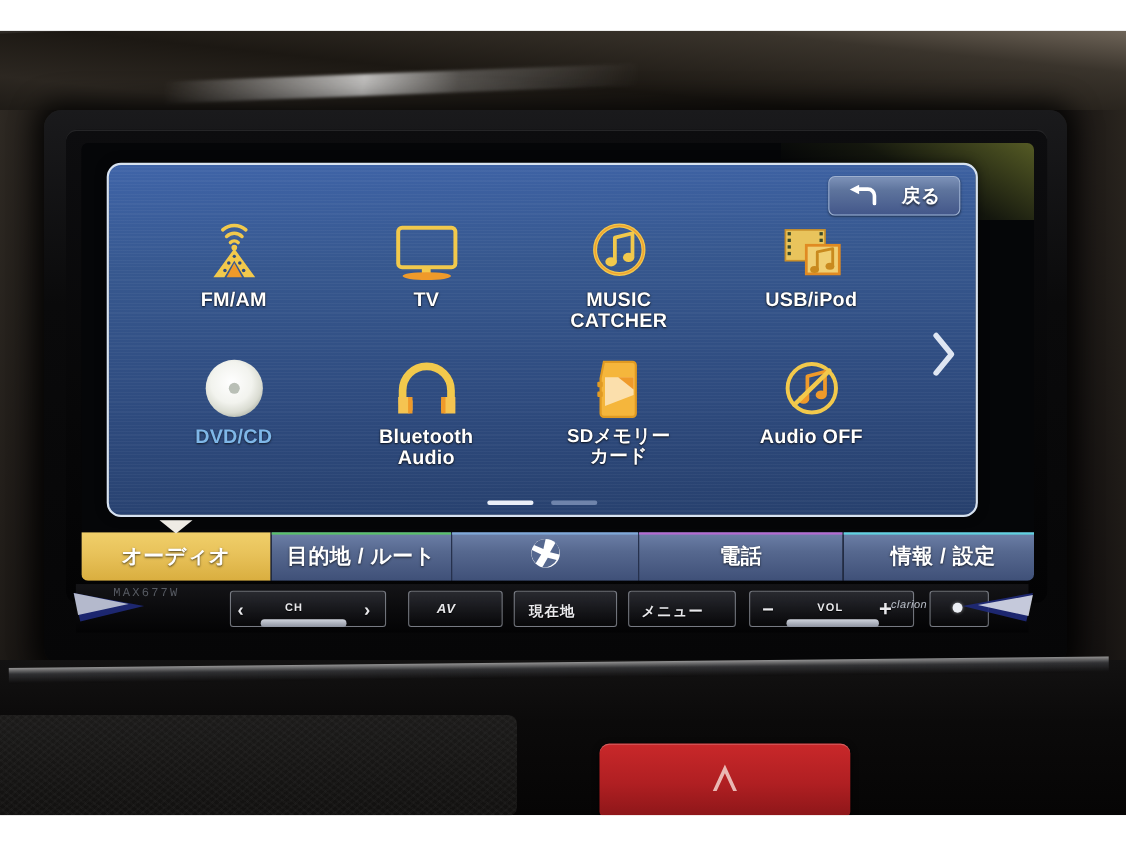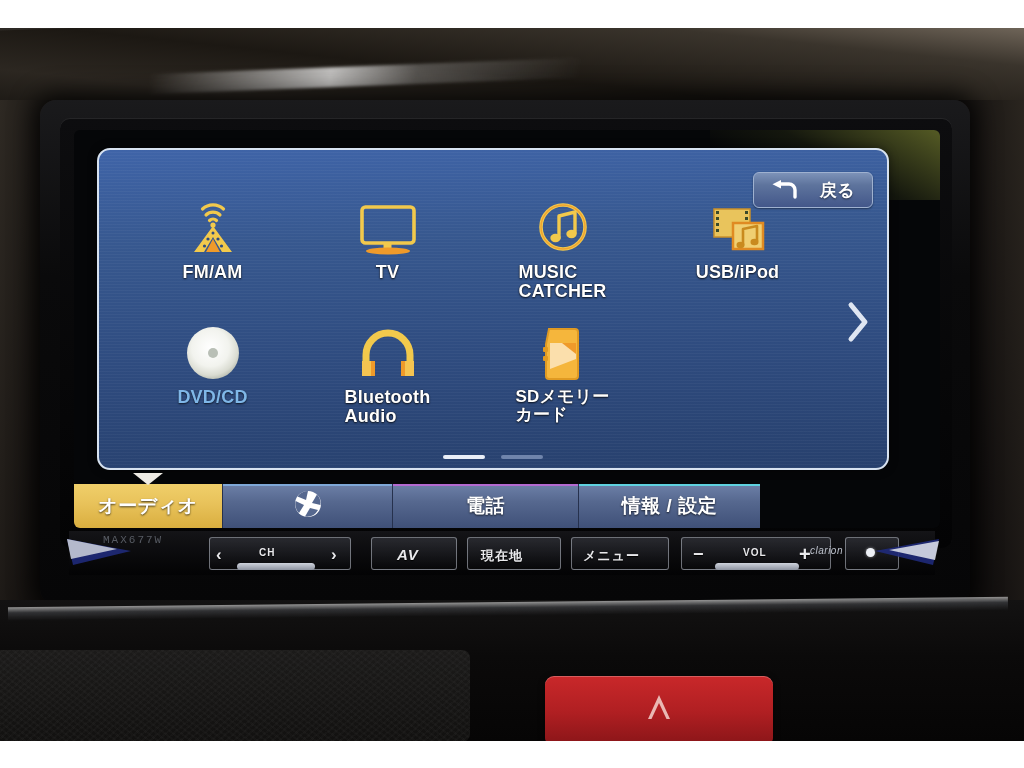--- a/index.html
+++ b/index.html
@@ -77,35 +77,34 @@
   }
 
   
   .back-btn{
     position:absolute;right:14px;top:10px;width:118px;height:34px;
     border-radius:6px;
     background:linear-gradient(180deg,#7d92b8 0%,#5e749d 35%,#43578a 100%);
     border:1px solid #9fb1cf;
     display:flex;align-items:center;justify-content:center;gap:23px;
     box-shadow:0 1px 2px rgba(0,0,0,.4);
-    margin-top:12px;
   }
   .back-label{color:#fff;font-size:17px;font-weight:bold;letter-spacing:.5px;
     text-shadow:0 1px 2px rgba(0,0,0,.55);}
   .back-ico svg{display:block;}
 
   
   .grid{
     position:absolute;left:26px;top:48px;width:700px;height:250px;
     display:grid;grid-template-columns:repeat(4,1fr);grid-template-rows:repeat(2,1fr);
   }
   .cell{display:flex;flex-direction:column;align-items:center;justify-content:flex-start;}
   .cell .art{height:62px;display:flex;align-items:center;justify-content:center;}
   .cell .cap{
-    margin-top:3px;color:#ffffff;
+    margin-top:3px;text-align:center;color:#ffffff;
     font-size:18px;font-weight:bold;line-height:19px;letter-spacing:.2px;
     text-shadow:0 1px 2px rgba(0,0,0,.75),0 0 1px rgba(0,0,0,.9);
   }
   .cell.dim .cap{color:#7fb7e8;text-shadow:0 1px 2px rgba(0,0,0,.7);}
   .cap.jp{font-size:17px;line-height:18px;}
 
   
   .chev-next{
     position:absolute;right:16px;top:150px;
   }
@@ -352,40 +351,56 @@
                 <rect x="5" y="31" width="5" height="5" rx="1"></rect>
               </g>
             </svg>
           </div>
           <div class="cap jp">
             <span>SDメモリー</span><br>
             <span>カード</span>
           </div>
         </div>
 
+        <div class="cell">
+          <div class="art">
+            <svg width="60" height="58" viewBox="0 0 60 58">
+              <circle cx="30" cy="28" r="22" fill="none" stroke="#f2c94c" stroke-width="3.6"></circle>
+              <path d="M26 38 V17 L42 13 V33" fill="none" stroke="#ef9a2a" stroke-width="3.4" stroke-linecap="round" stroke-linejoin="round"></path>
+              <ellipse cx="22.5" cy="38" rx="5" ry="4" fill="#ef9a2a"></ellipse>
+              <ellipse cx="38.5" cy="34" rx="5" ry="4" fill="#ef9a2a"></ellipse>
+              <line x1="14" y1="43" x2="46" y2="12" stroke="#f2c94c" stroke-width="4" stroke-linecap="round"></line>
+            </svg>
+          </div>
+          <div class="cap">Audio OFF</div>
+        </div>
       </div>
 
       <div class="chev-next">
         <span>
           <svg width="26" height="44" viewBox="0 0 26 44">
             <path d="M6 5 L20 22 L6 39" fill="none" stroke="#dfe6f2" stroke-width="5" stroke-linecap="round" stroke-linejoin="round"></path>
           </svg>
         </span>
       </div>
 
       <div class="pager">
         <span class="pg on"></span>
         <span class="pg"></span>
       </div>
     </div>
 
     <div class="tabs">
-      <div class="tab audio" style="width:148px">
+      <div class="tab audio" style="width:172px">
         <span class="caret"></span>
         <span>オーディオ</span>
+      </div>
+      <div class="tab" style="width:164px">
+        <span class="topline" style="background:#5ac26a"></span>
+        <span>目的地 / ルート</span>
       </div>
       <div class="tab" style="width:170px">
         <span class="topline" style="background:#7fa8d8"></span>
         <span class="glb">
           <svg width="30" height="30" viewBox="0 0 30 30">
             <circle cx="15" cy="15" r="13" fill="#ffffff"></circle>
             <g fill="#56688f">
               <path d="M15 2 A13 13 0 0 0 4.5 7.5 L13 11 Z"></path>
               <path d="M2.6 12 A13 13 0 0 0 6 24 L11 16 Z"></path>
               <path d="M24 5.5 A13 13 0 0 1 27.5 16 L19 14 Z"></path>
@@ -416,21 +431,21 @@
       </svg>
     </div>
 
     <div class="hwbox" style="left:140px;top:6px;width:140px;height:31px;"></div>
     <div class="hwlabel" style="left:147px;top:14px;font-size:17px;">‹</div>
     <div class="hwlabel" style="left:190px;top:16px;">CH</div>
     <div class="hwlabel" style="left:262px;top:14px;font-size:17px;">›</div>
     <div class="hwpill" style="left:168px;top:32px;width:78px;"></div>
 
     <div class="hwbox" style="left:302px;top:6px;width:84px;height:31px;"></div>
-    <div class="hwlabel" style="left:328px;top:15px;font-size:15px;font-style:italic;">AV</div>
+    <div class="hwlabel" style="left:328px;top:15px;font-size:12px;font-style:italic;">AV</div>
 
     <div class="hwbox" style="left:398px;top:6px;width:92px;height:31px;"></div>
     <div class="hwlabel" style="left:412px;top:16px;font-size:13px;">現在地</div>
 
     <div class="hwbox" style="left:502px;top:6px;width:96px;height:31px;"></div>
     <div class="hwlabel" style="left:514px;top:16px;font-size:13px;">メニュー</div>
 
     <div class="hwbox" style="left:612px;top:6px;width:148px;height:31px;"></div>
     <div class="hwlabel" style="left:624px;top:13px;font-size:18px;">−</div>
     <div class="hwlabel" style="left:674px;top:16px;">VOL</div>

